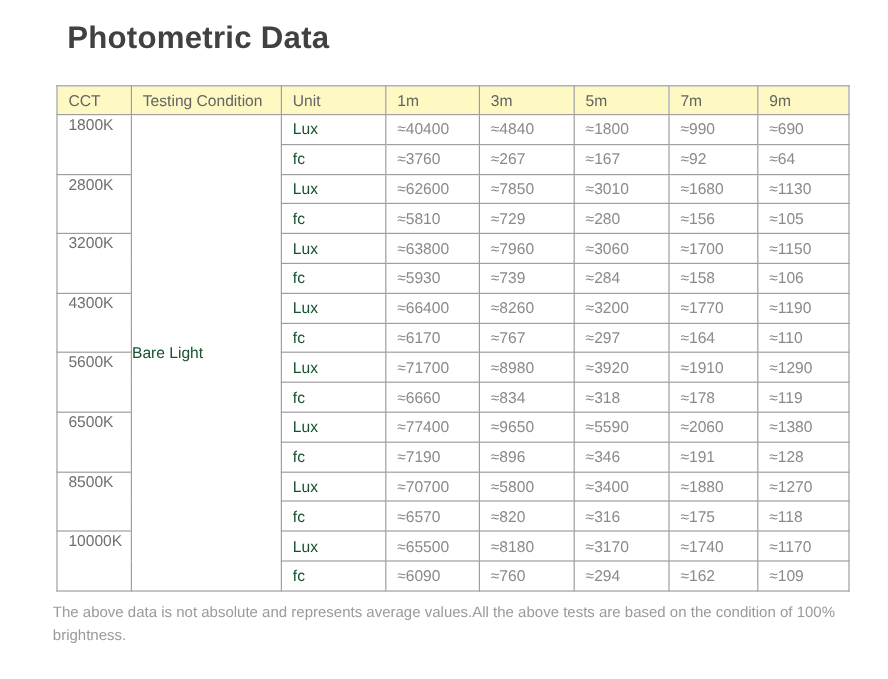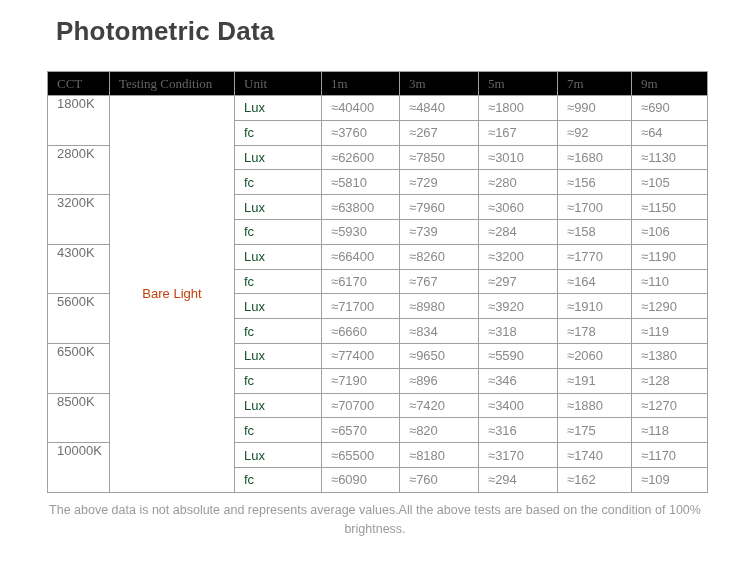--- a/index.html
+++ b/index.html
@@ -17,33 +17,33 @@
     border-collapse:collapse; table-layout:fixed;
   }
   .photo-table th, .photo-table td {
     border:1px solid #9f9f9f;
     font-size:13px; font-weight:normal;
     text-align:left; vertical-align:middle;
     padding:0 2px 0 9px;
     white-space:nowrap; overflow:hidden;
   }
   .photo-table thead th {
-    background:#000000; color:#646464; height:24px;font-family:Liberation Serif, serif;
+    background:#fef9c3; color:#646464; height:24px;
   }
   .photo-table tbody td { height:24.8px; color:#8a8a8a; background:#ffffff; }
   .photo-table td.cct {
     vertical-align:top; padding-top:0; color:#6f6f6f;
   }
   .photo-table td.cond {
-    text-align:center; padding:0; vertical-align:middle; color:#c2410c;
+    text-align:left; padding:0; vertical-align:middle; color:#14532d;
   }
   .photo-table td.unit { color:#14532d; }
   .footnote {
     position:absolute; left:44px; top:501px; width:662px;
-    font-size:12.5px; line-height:1.5; color:#9a9a9a;text-align:center;
+    font-size:12.5px; line-height:1.5; color:#9a9a9a;
   }
 </style>
 </head>
 <body>
 
 <h1 class="page-title">Photometric Data</h1>
 
 <table class="photo-table">
   <colgroup>
     <col style="width:62px">
@@ -168,21 +168,21 @@
       <td>≈7190</td>
       <td>≈896</td>
       <td>≈346</td>
       <td>≈191</td>
       <td>≈128</td>
     </tr>
     <tr>
       <td class="cct" rowspan="2">8500K</td>
       <td class="unit">Lux</td>
       <td>≈70700</td>
-      <td>≈7420</td>
+      <td>≈5800</td>
       <td>≈3400</td>
       <td>≈1880</td>
       <td>≈1270</td>
     </tr>
     <tr>
       <td class="unit">fc</td>
       <td>≈6570</td>
       <td>≈820</td>
       <td>≈316</td>
       <td>≈175</td>

